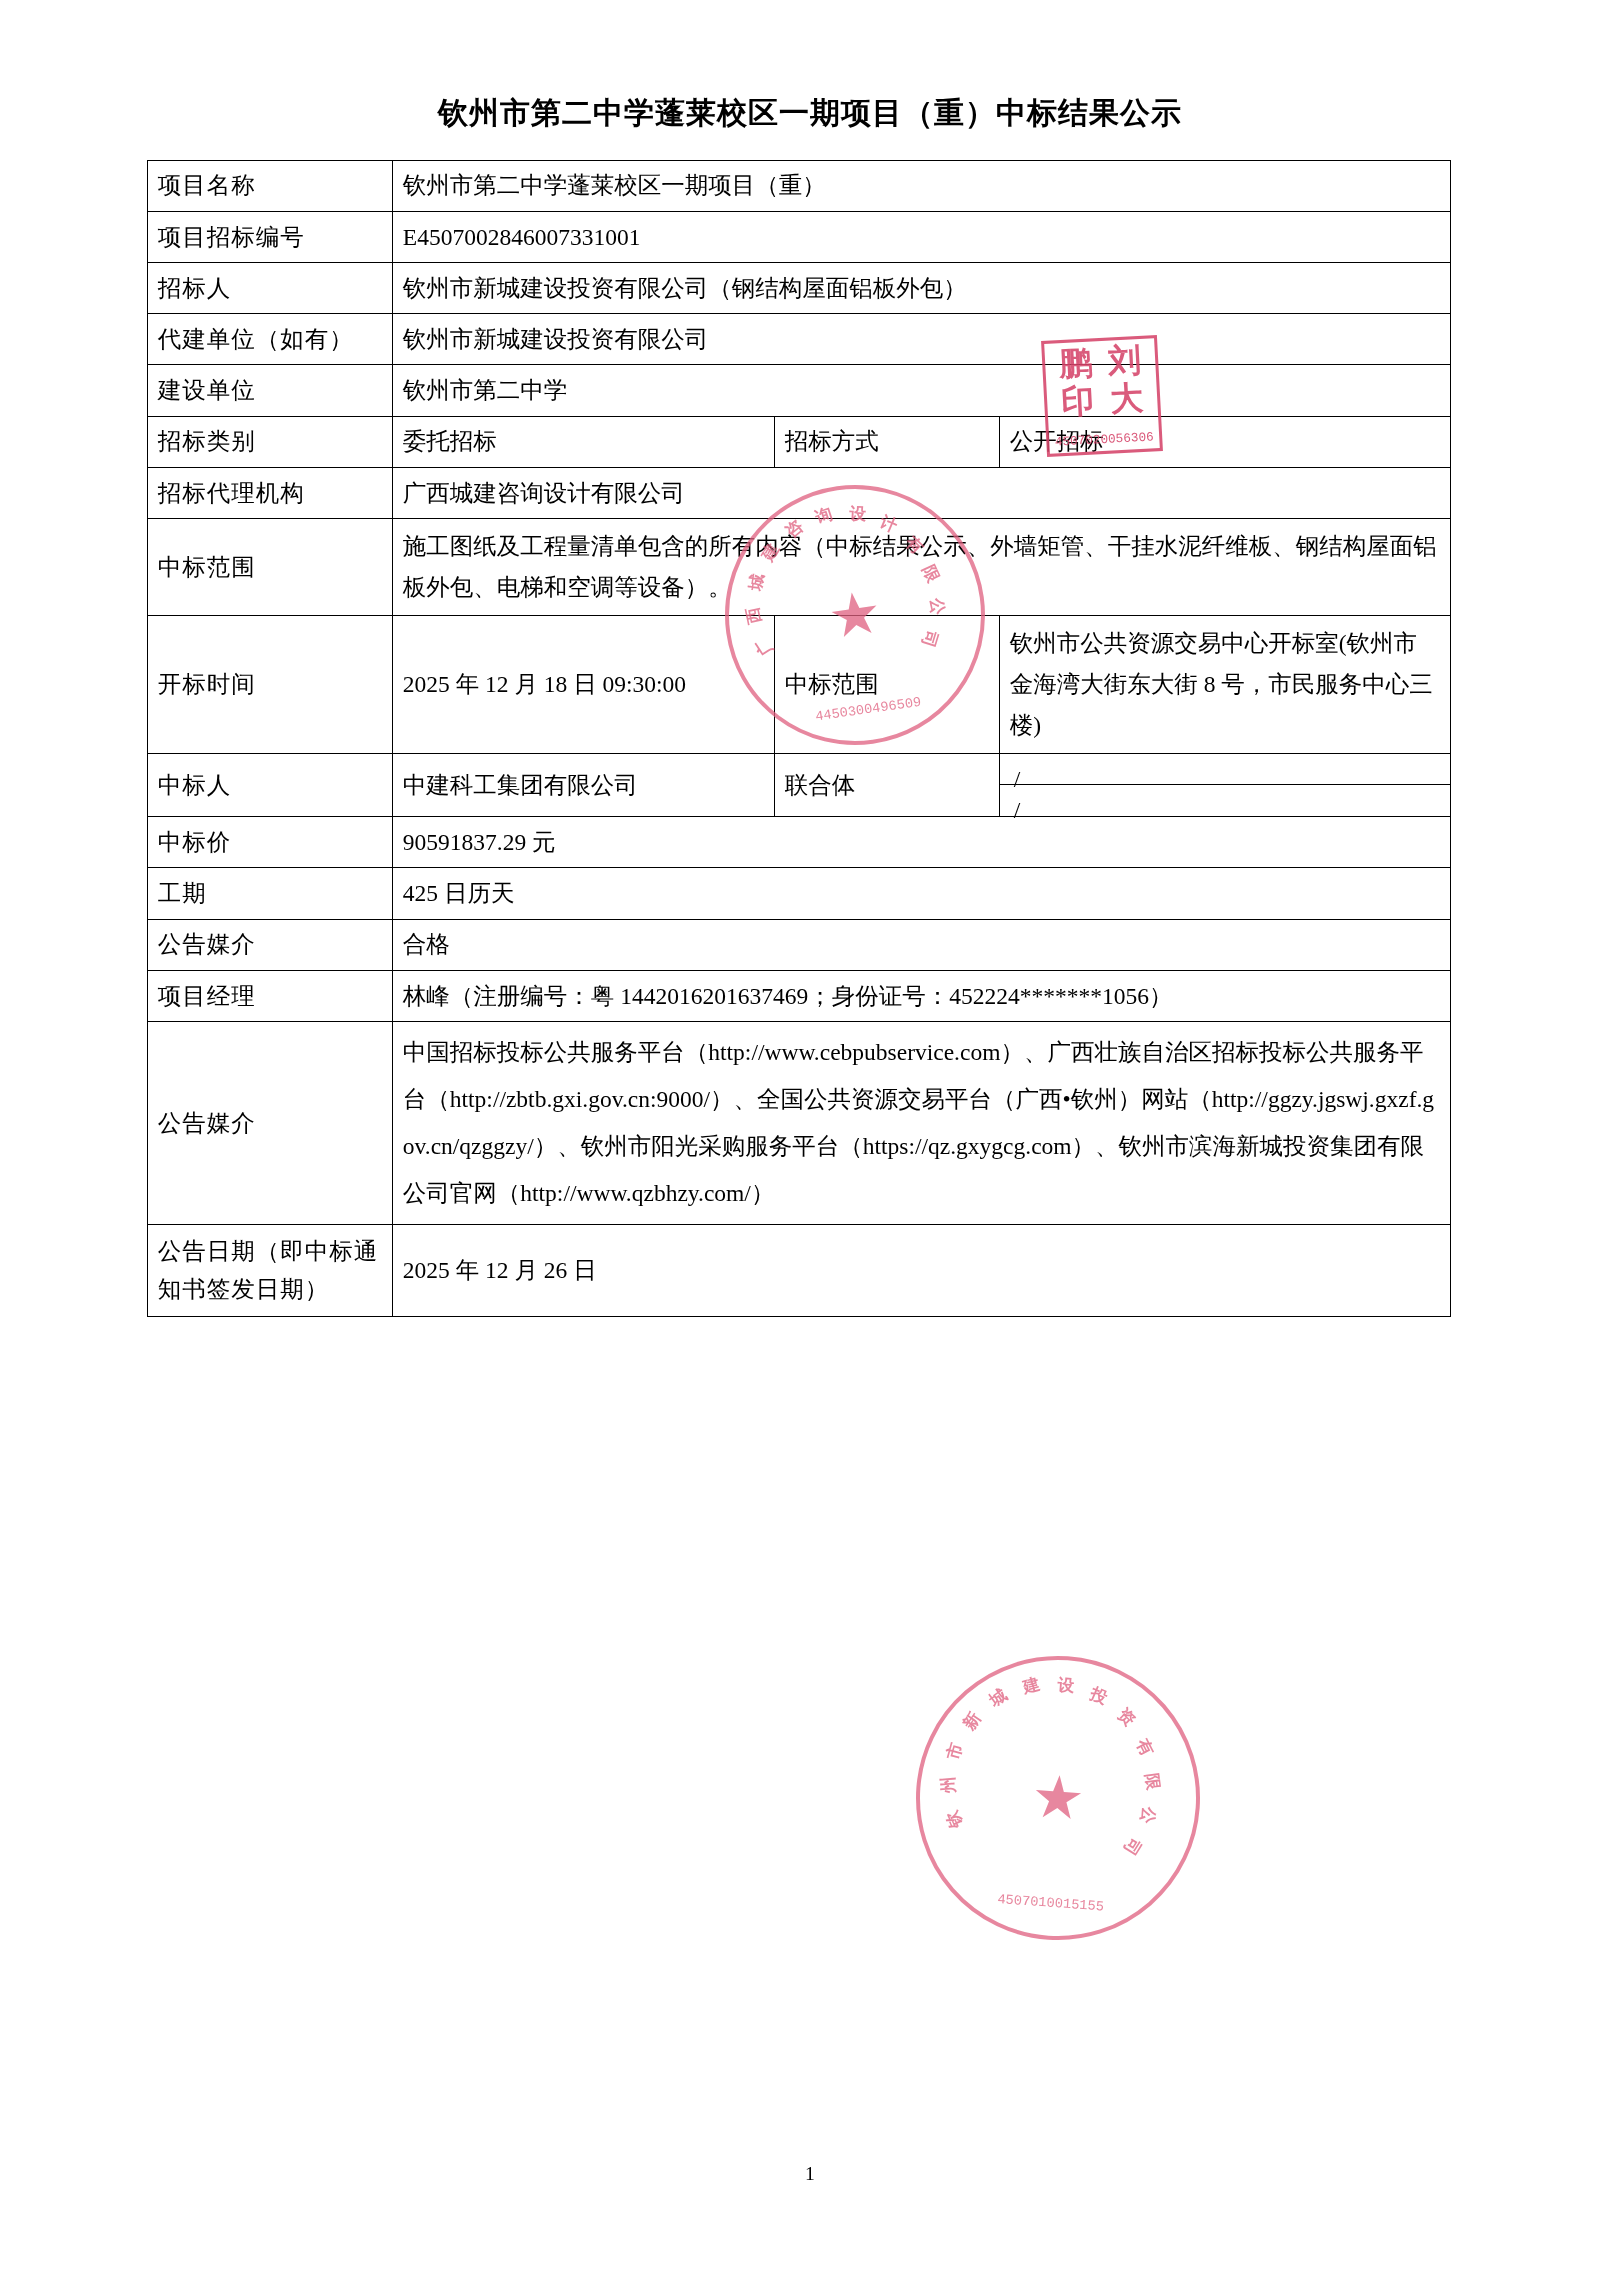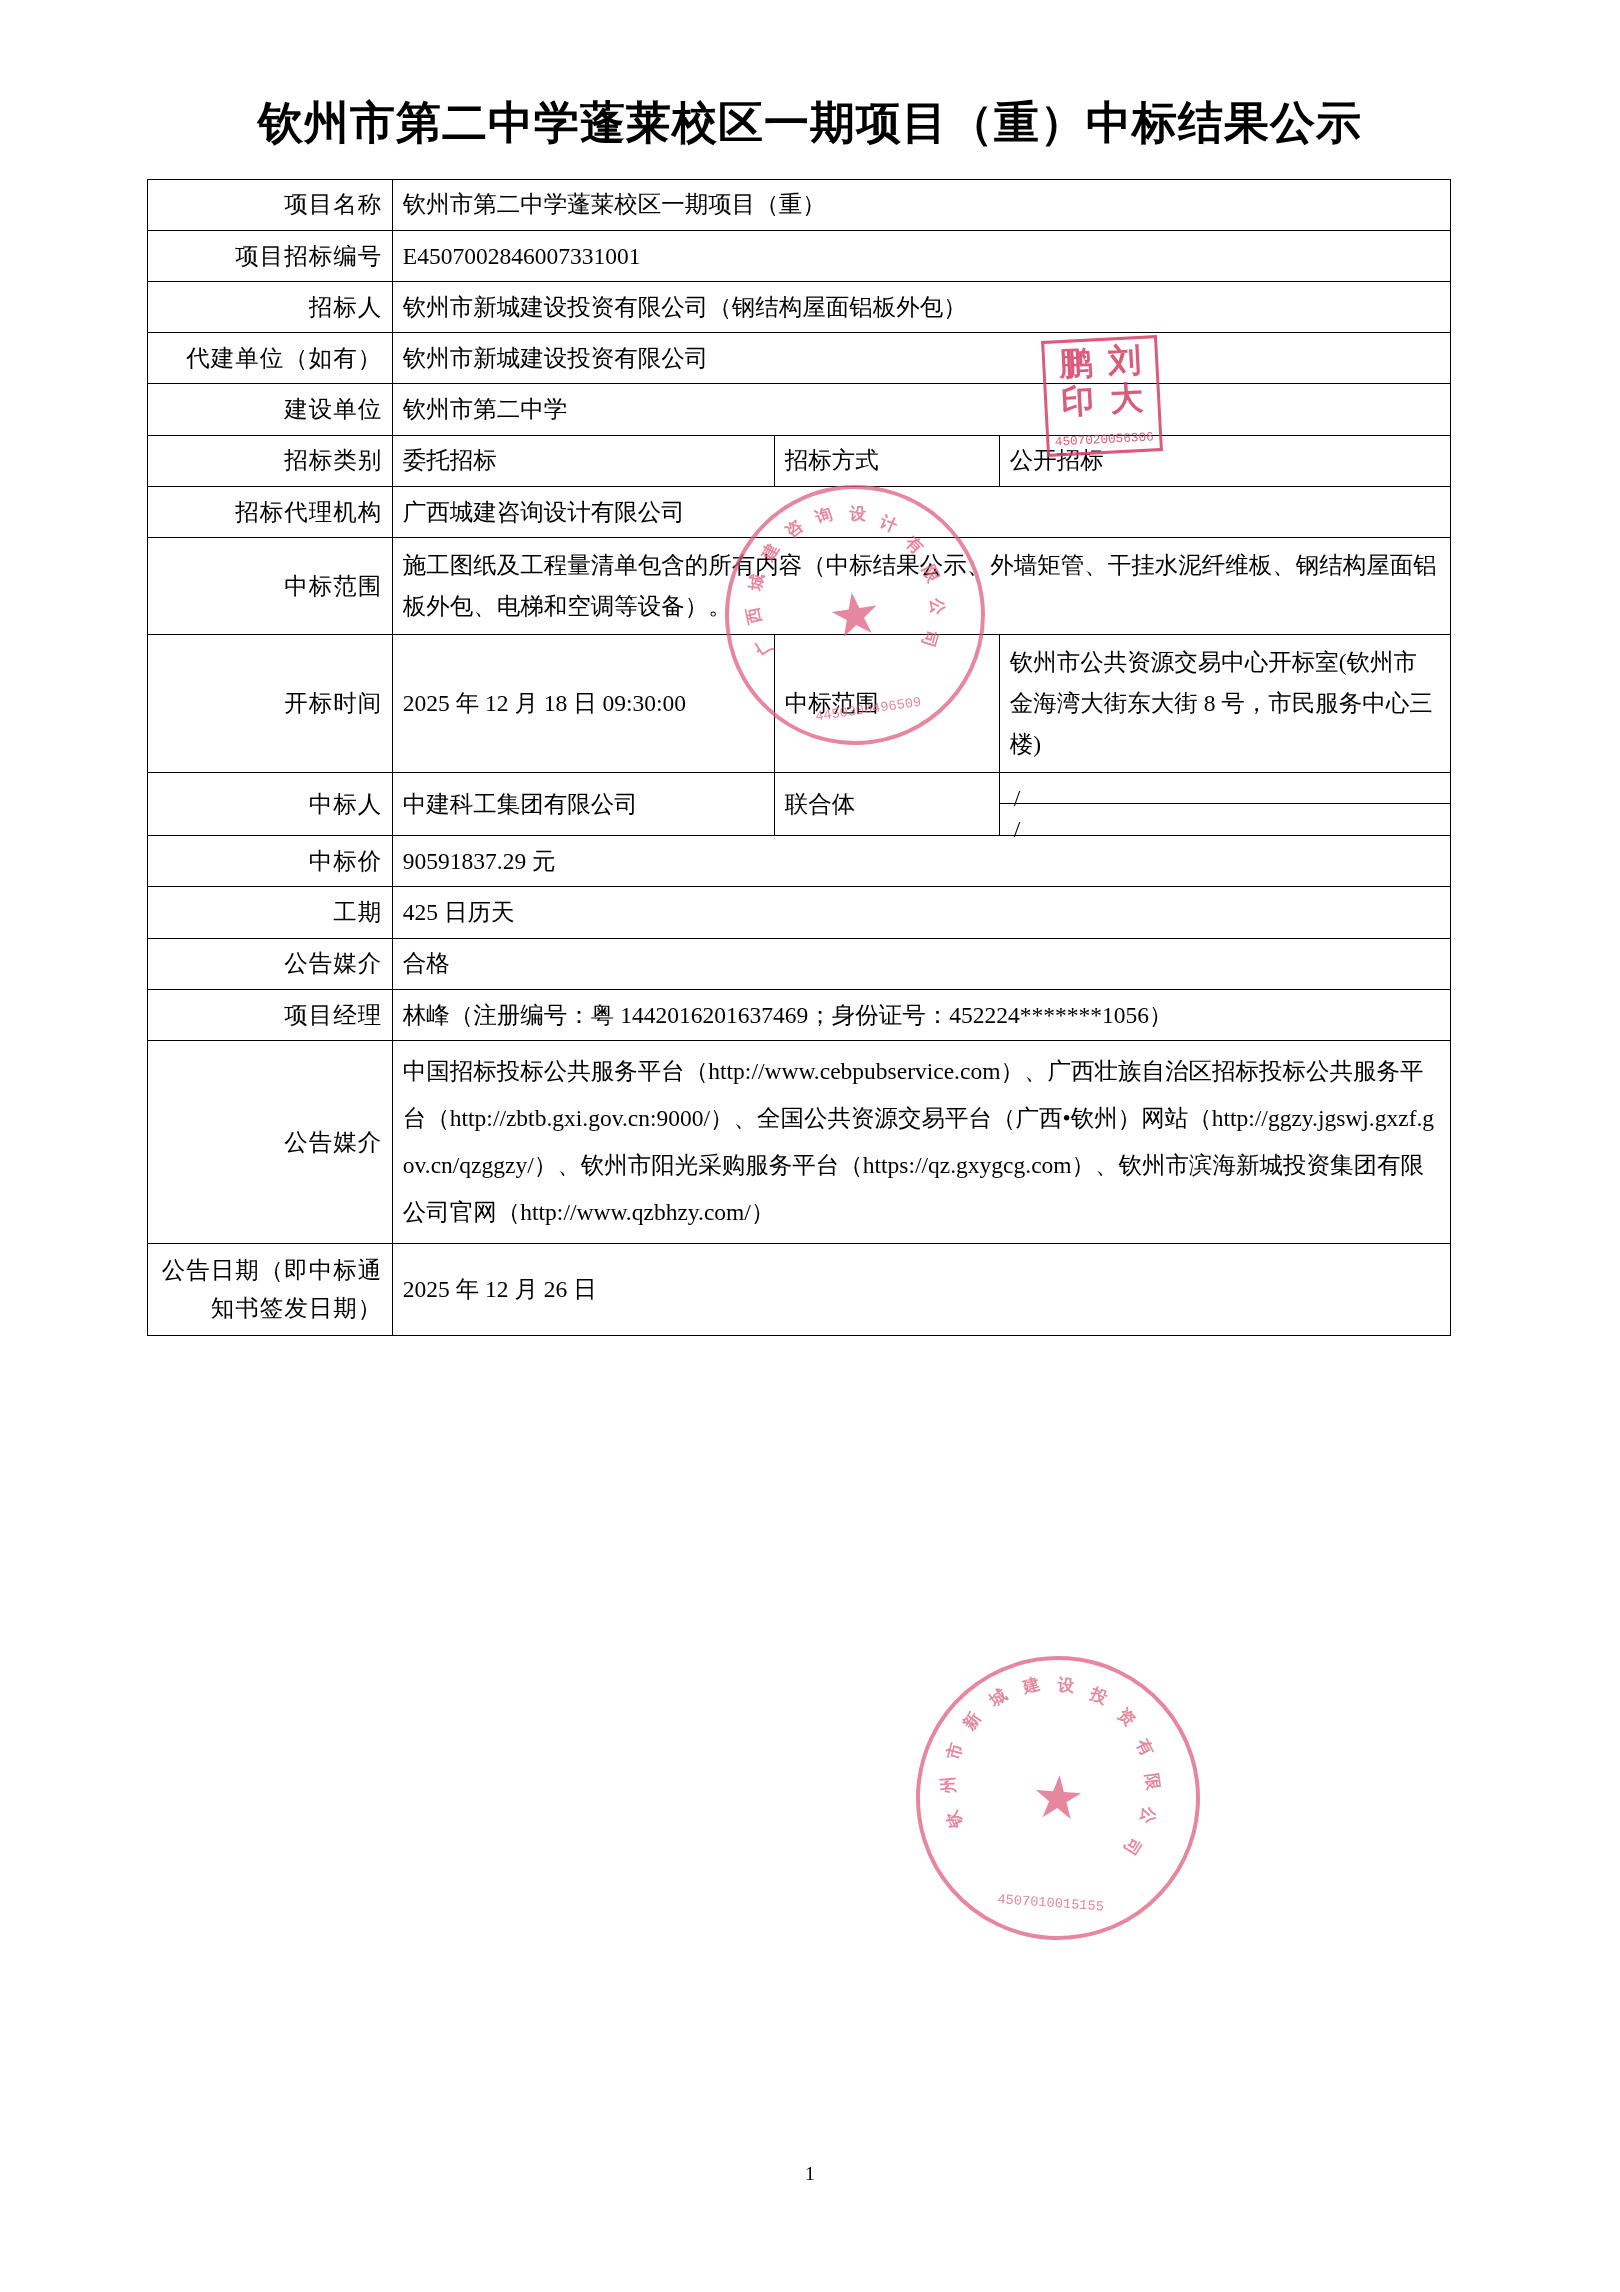--- a/index.html
+++ b/index.html
@@ -17,21 +17,21 @@
   }
   .page {
     position: relative;
     width: 1620px;
     height: 2293px;
     box-sizing: border-box;
     padding: 93px 147px 0 147px;
   }
   .doc-title {
     text-align: center;
-    font-size: 45px;
+    font-size: 30px;
     font-weight: bold;
     letter-spacing: 1px;
     margin: 0 0 25.5px 0;
     font-family: "Liberation Serif", "DejaVu Serif", serif;
   }
   table.main {
     border-collapse: collapse;
     width: 1304px;
     table-layout: fixed;
     position: relative;
@@ -39,21 +39,21 @@
   }
   table.main td {
     border: 1.5px solid #000;
     padding: 6.9px 9.8px;
     font-size: 23.5px;
     line-height: 1.55;
     vertical-align: middle;
     word-break: break-all;
   }
   td.label {
-    text-align: right;
+    text-align: left;
     width: 245px;
     letter-spacing: 1px;
   }
   td.value {
     text-align: left;
     padding-left: 13.7px;
   }
   td.center {
   }
   .mono {

